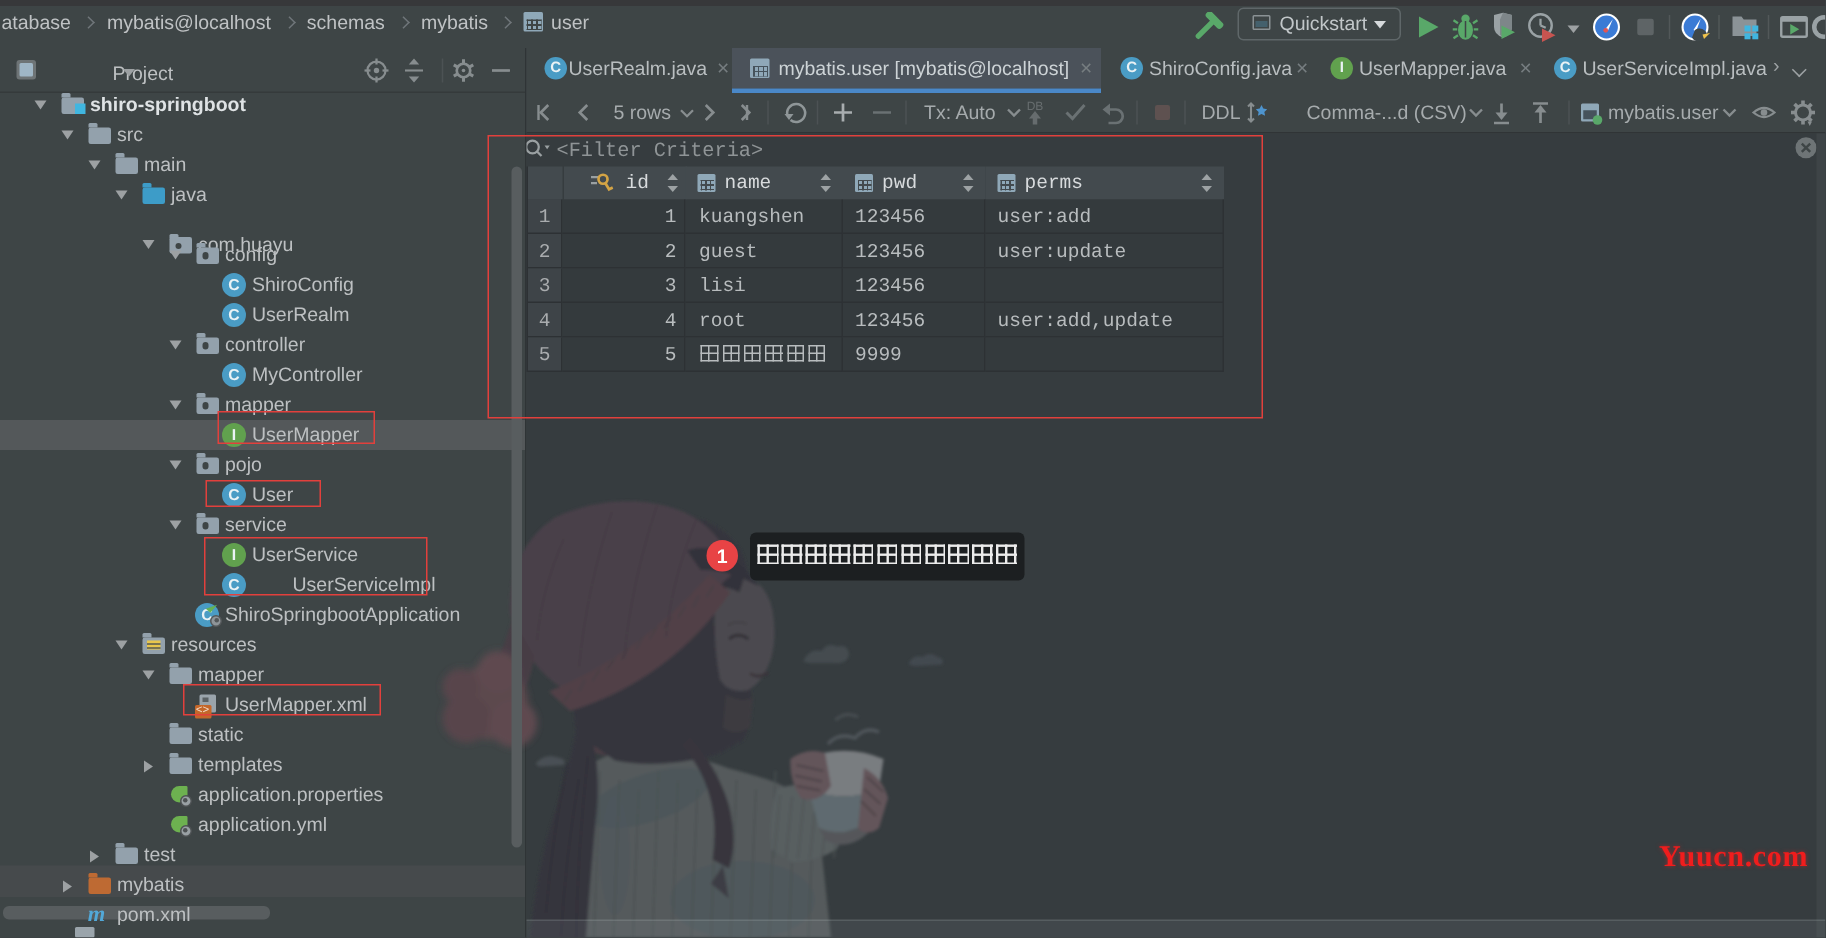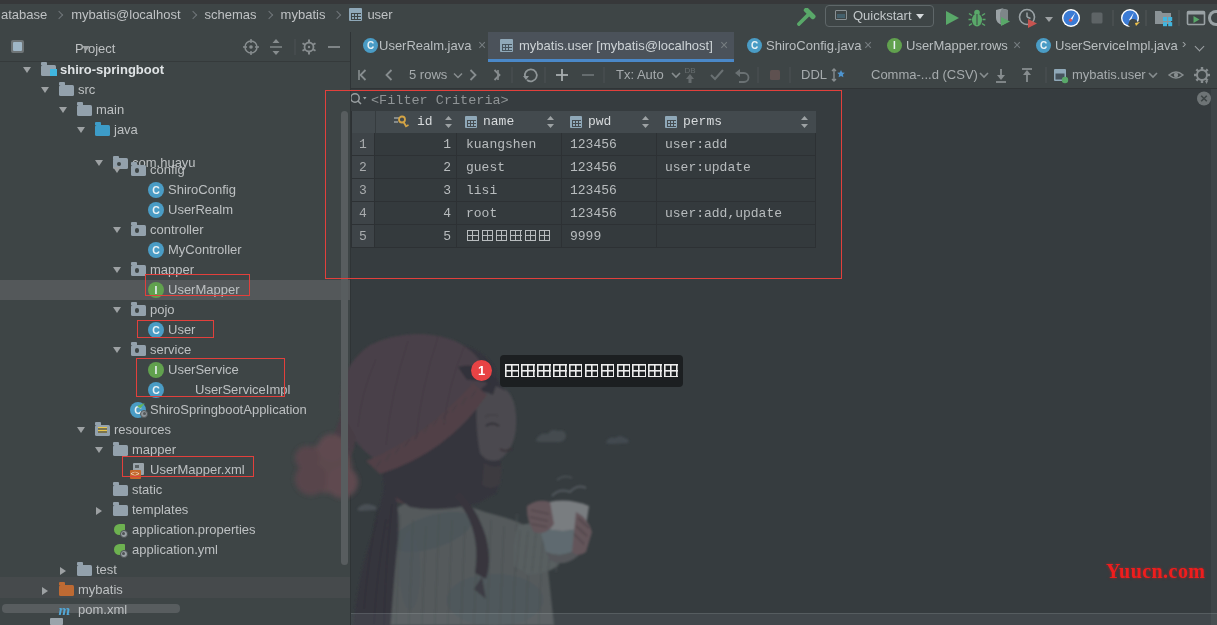--- a/index.html
+++ b/index.html
@@ -105,21 +105,21 @@
         <span style="position:absolute;left:31px;">mybatis.user [mybatis@localhost]</span>
         <span class="tabx" style="position:absolute;left:232px;">×</span>
       </div>
       <div class="tab" style="left:384px;width:139px;">
         <span class="cir cC" style="left:12px;top:6px;width:15px;height:15px;line-height:15px;font-size:10px;">C</span>
         <span style="position:absolute;left:31px;">ShiroConfig.java</span>
         <span class="tabx" style="position:absolute;left:129px;">×</span>
       </div>
       <div class="tab" style="left:524px;width:148px;">
         <span class="cir cI" style="left:12px;top:6px;width:15px;height:15px;line-height:15px;font-size:10px;">I</span>
-        <span style="position:absolute;left:31px;">UserMapper.rows</span>
+        <span style="position:absolute;left:31px;">UserMapper.java</span>
         <span class="tabx" style="position:absolute;left:138px;">×</span>
       </div>
       <div class="tab" style="left:673px;width:156px;">
         <span class="cir cC" style="left:12px;top:6px;width:15px;height:15px;line-height:15px;font-size:10px;">C</span>
         <span style="position:absolute;left:31px;">UserServiceImpl.java</span>
       </div>
       <div style="position:absolute;left:137px;top:27px;width:246px;height:3px;background:#4A88C8;"></div>
       <div style="position:absolute;left:831px;top:4px;color:#9DA2A4;font-size:13px;">›</div>
       <div style="position:absolute;left:845px;top:11px;width:6px;height:6px;border-bottom:1.8px solid #9DA2A4;border-right:1.8px solid #9DA2A4;transform:rotate(45deg);"></div>
     </div>

